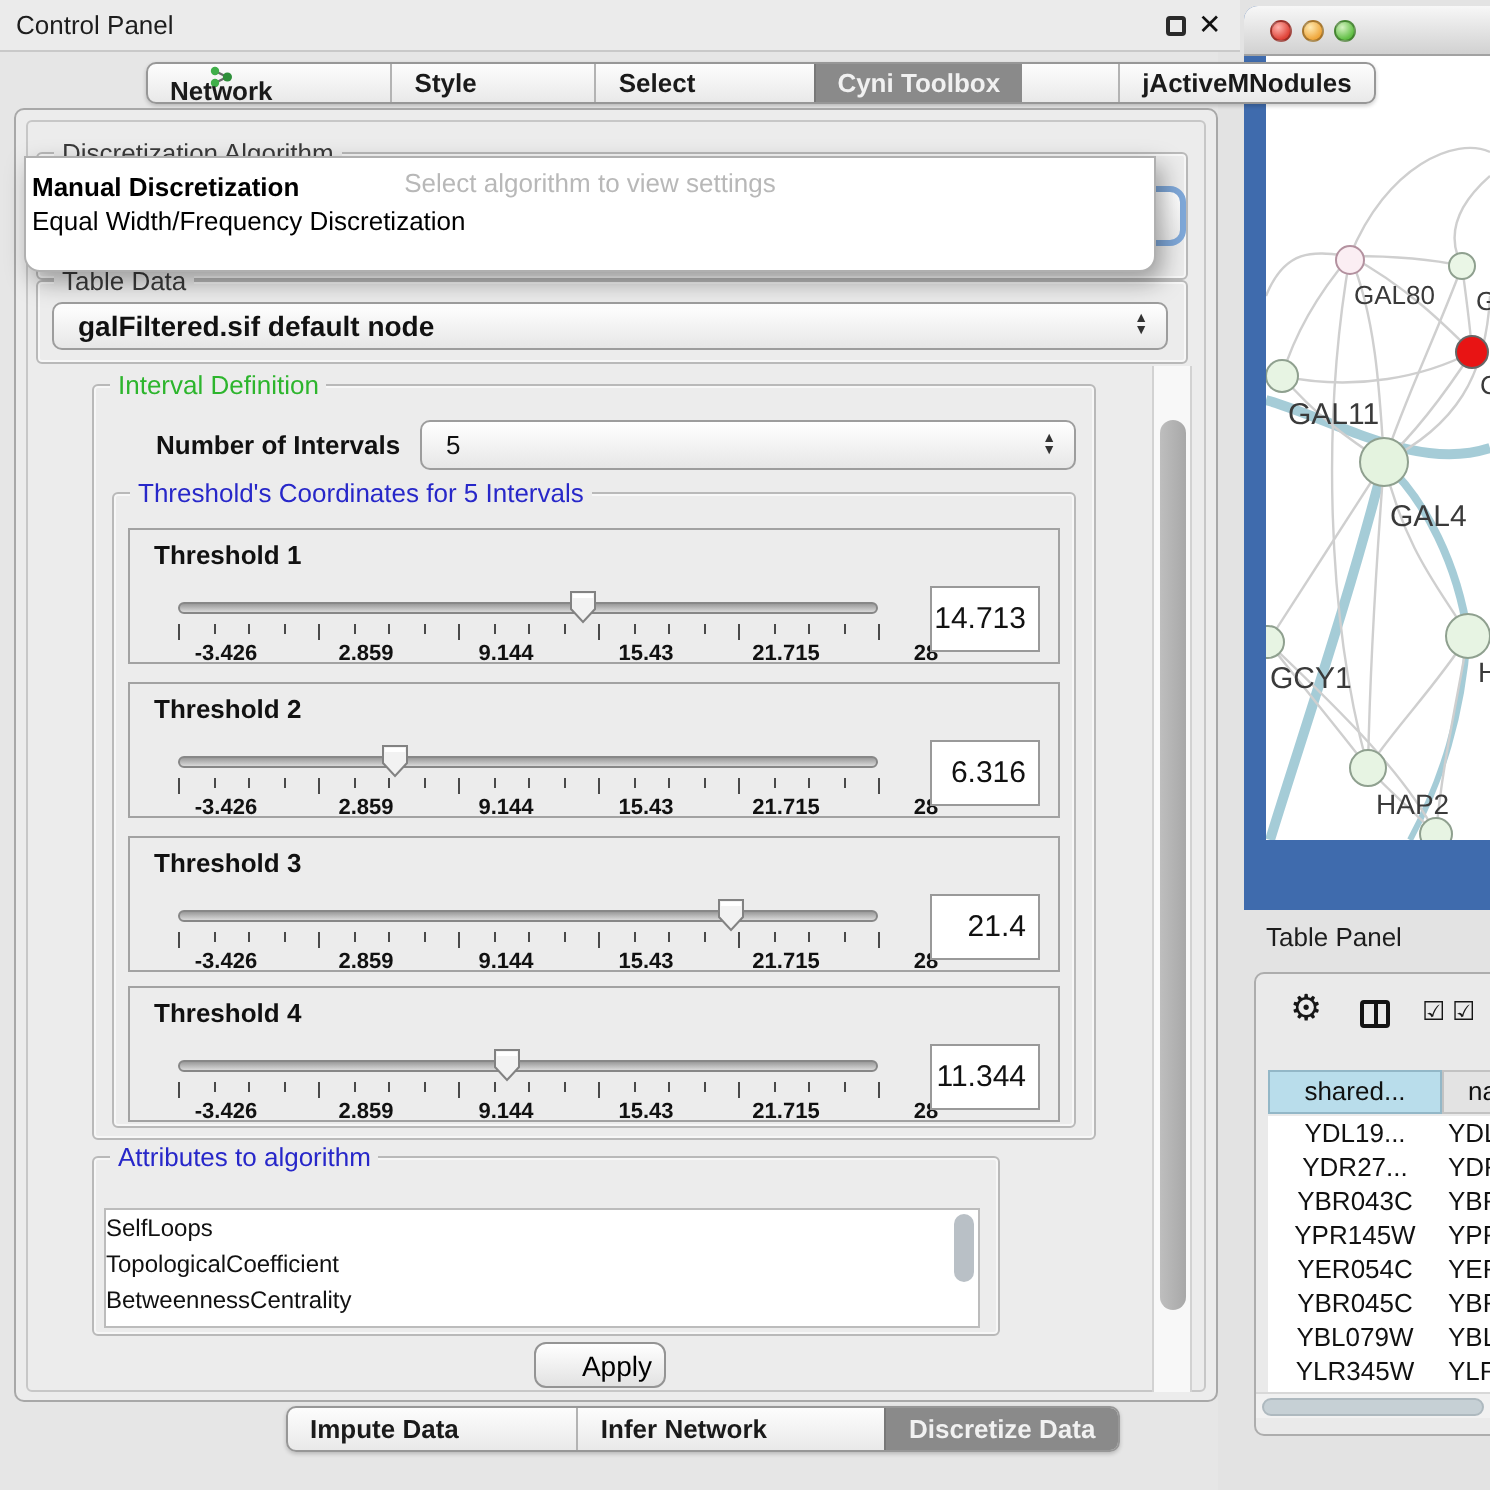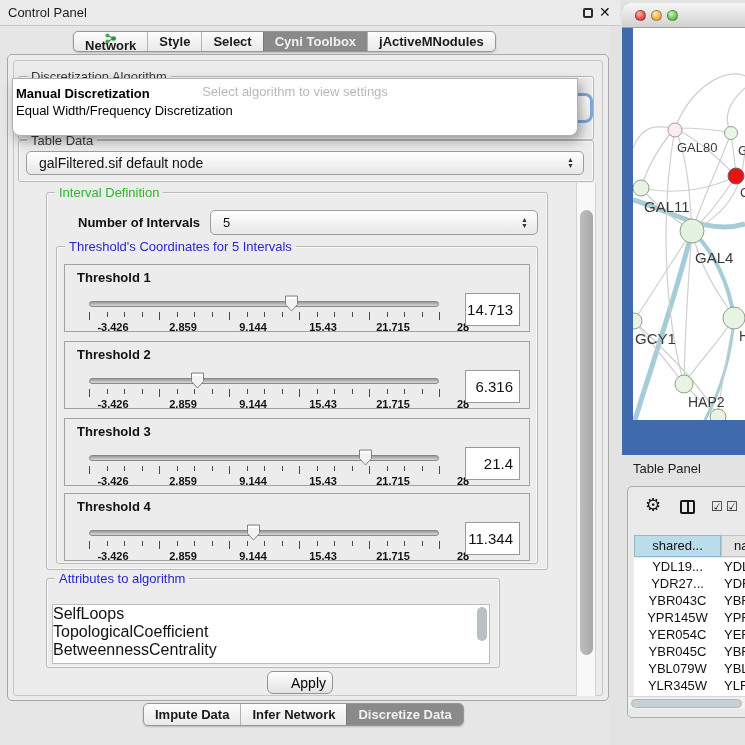--- a/index.html
+++ b/index.html
@@ -11,21 +11,21 @@
   .cp-title{left:8px;top:5px;font-size:13px;color:#1d1d1d;}
   .float-btn{left:583px;top:8px;width:10px;height:10px;border:2px solid #2a2a2a;border-radius:2px;}
   .close-btn{left:599px;top:4px;font-size:14px;font-weight:bold;color:#111;}
   .tabbar{display:flex;border:1px solid #979797;border-radius:5px;overflow:hidden;
           background:linear-gradient(#fdfdfd,#e9e9e9);box-shadow:0 1px 2px rgba(0,0,0,.2);}
   #topTabs{left:73px;top:31px;height:21px;}
   #bottomTabs{left:143px;top:703px;height:23px;}
   .tab{position:relative;padding:0 11px;font-size:13px;font-weight:600;line-height:20px;color:#1a1a1a;
        display:flex;align-items:center;gap:4px;white-space:nowrap;flex-direction:column;}
   #bottomTabs .tab{line-height:22px;font-weight:700;}
-  .tab+.tab{border-left:1px solid #b3b3b3;}
+  .tab+.tab{border-left:1px solid #b3b3b3;margin-left:48px;}
   .tab.active{background:#8a8a8a;color:#f1f1f1;border-left-color:#787878;}
   .net-glyph{position:relative;width:13px;height:13px;}
   .content-panel{left:7px;top:54px;width:602px;height:647px;background:#ececec;border:1px solid #a8a8a8;border-radius:5px;}
   .inner-panel{left:13px;top:60px;width:590px;height:636px;border:1px solid #c7c7c7;border-radius:3px;}
   
   .group{border:1px solid #b9b9b9;border-radius:3px;box-shadow:inset 0 0 0 1px rgba(255,255,255,.6);}
   .glabel{position:absolute;top:-8px;left:8px;background:#ececec;padding:0 4px;font-size:13px;color:#3a3a3a;white-space:nowrap;}
   .glabel.green{color:#2db52d;}
   .glabel.blue{color:#2727c9;}
   .g-da{left:18px;top:76px;width:576px;height:64px;z-index:1;}
@@ -60,21 +60,21 @@
   .ticks{left:24px;top:47px;width:350px;height:9px;}
   .tick{top:0;width:1px;height:5px;background:#4a4a4a;}
   .tick.major{height:8px;}
   .tlabels{left:24px;top:56px;width:350px;height:12px;}
   .tlabel{transform:translateX(-50%);font-size:11px;font-weight:bold;white-space:nowrap;color:#111;margin-left:24px;}
   .thr-value{left:400px;top:28px;width:55px;height:33px;background:#fff;border:1px solid #999;
              font-size:15px;text-align:right;padding-right:6px;line-height:31px;color:#111;}
   
   .attr-heading{left:52px;top:586px;font-size:13px;font-weight:bold;z-index:2;margin-top:33px;}
   .attr-list{left:52px;top:604px;width:438px;height:60px;background:#fff;border:1px solid #bcbcbc;overflow:hidden;z-index:2;}
-  .attr-item{position:relative;font-size:16px;line-height:18px;white-space:nowrap;}
+  .attr-item{position:relative;font-size:12px;line-height:18px;white-space:nowrap;}
   .attr-thumb{left:477px;top:607px;width:10px;height:34px;border-radius:5px;background:#b9c0c6;z-index:3;}
   .apply{left:267px;top:671px;width:66px;height:23px;border:1px solid #949494;border-radius:6px;z-index:2;
          background:linear-gradient(#ffffff,#e2e2e2);font-size:14px;text-align:right;line-height:21px;}
   
   .main-scroll{left:576px;top:183px;width:20px;height:513px;background:#f8f8f8;
                border-left:1px solid #d2d2d2;border-right:1px solid #d2d2d2;z-index:4;}
   .main-thumb{left:3px;top:27px;width:13px;height:445px;border-radius:7px;
               background:linear-gradient(90deg,#bebebe,#a8a8a8);}
   
   .right-bg{left:609px;top:0;width:136px;height:745px;background:#e3e3e3;}
@@ -230,21 +230,21 @@
     <div class="popup-opts" id="popupOpts">
         <div class="popup-opt first">Manual Discretization</div>
         <div class="popup-opt">Equal Width/Frequency Discretization</div>
       </div>
   </div>
 
   <div class="group g-td">
     <span class="glabel">Table Data</span>
   </div>
   <div class="combo combo-table">
-    <span style="position:relative;">galFiltered.sif default node</span>
+    <span style="position:relative;font-weight:bold;">galFiltered.sif default node</span>
     <span class="stepper">
       <span>▲</span>
         <span>▼</span>
     </span>
   </div>
 
   <div class="group g-id">
     <span class="glabel green">Interval Definition</span>
   </div>
   <span class="noi-label">Number of Intervals</span>

